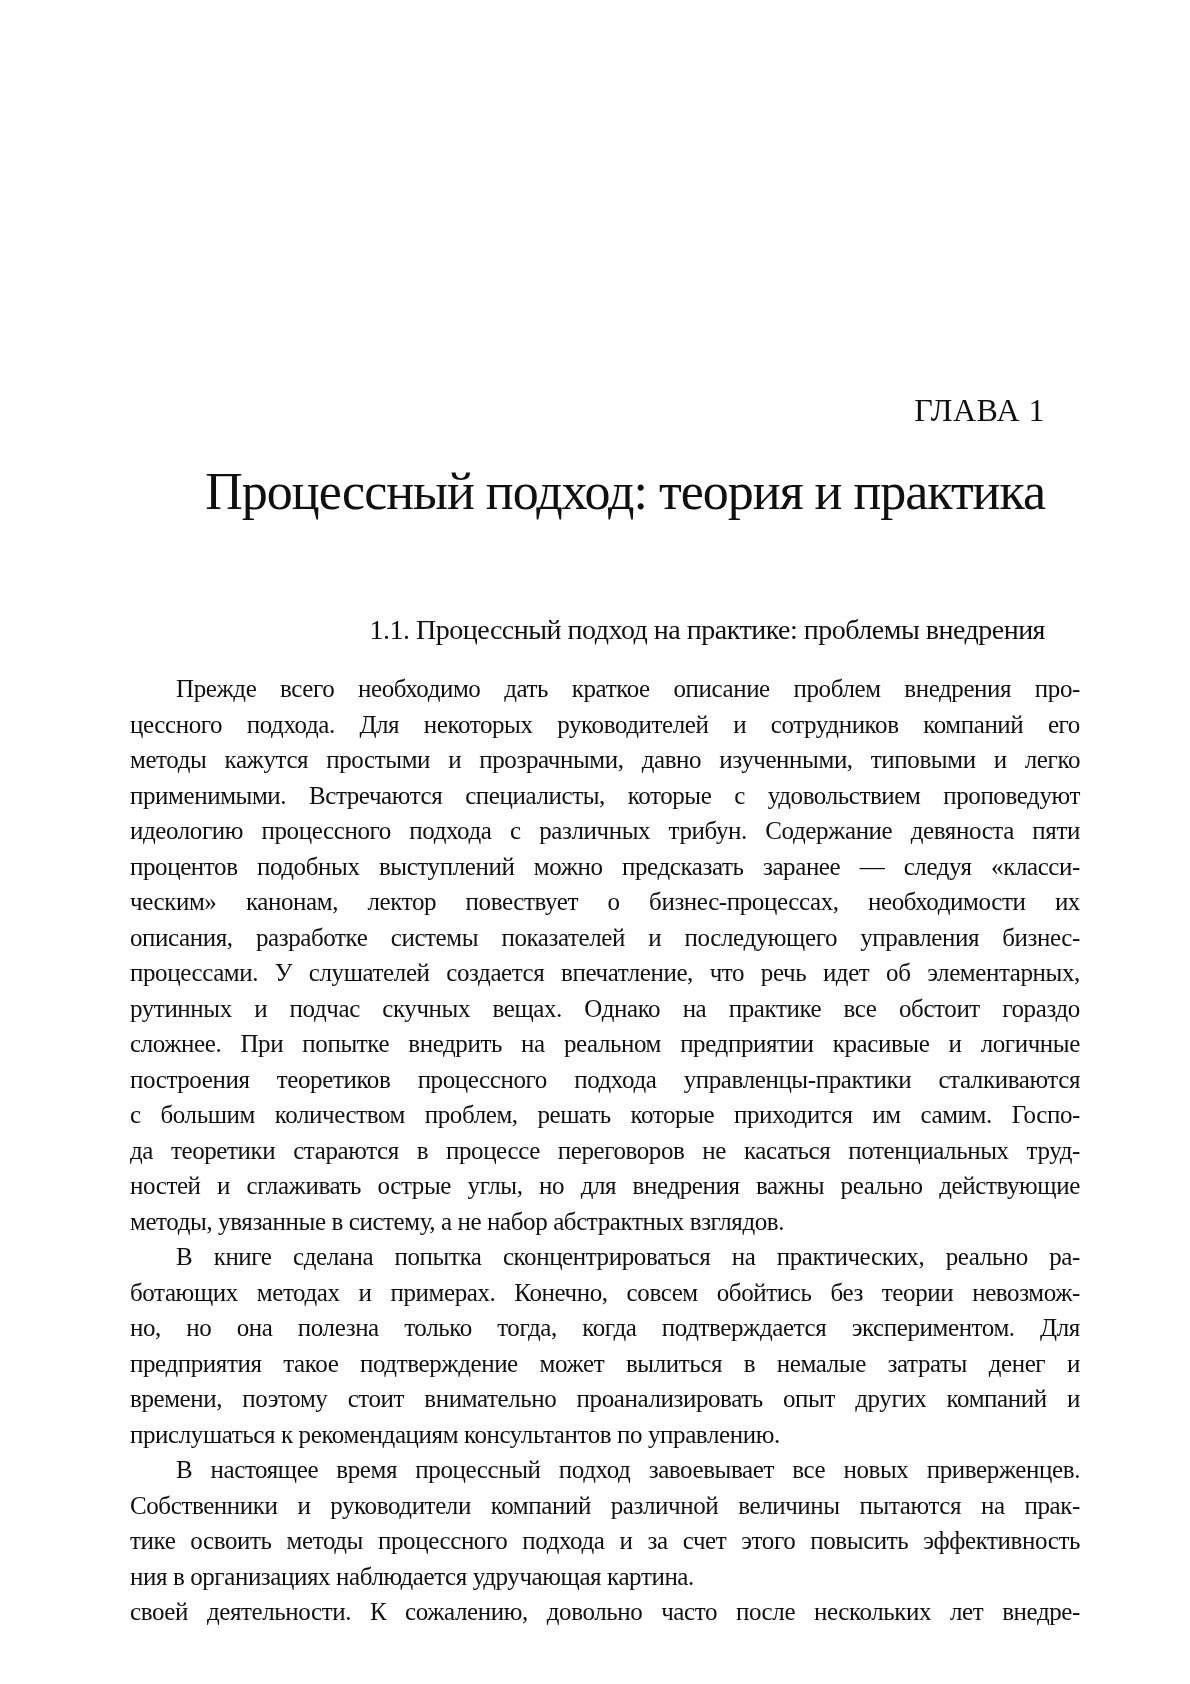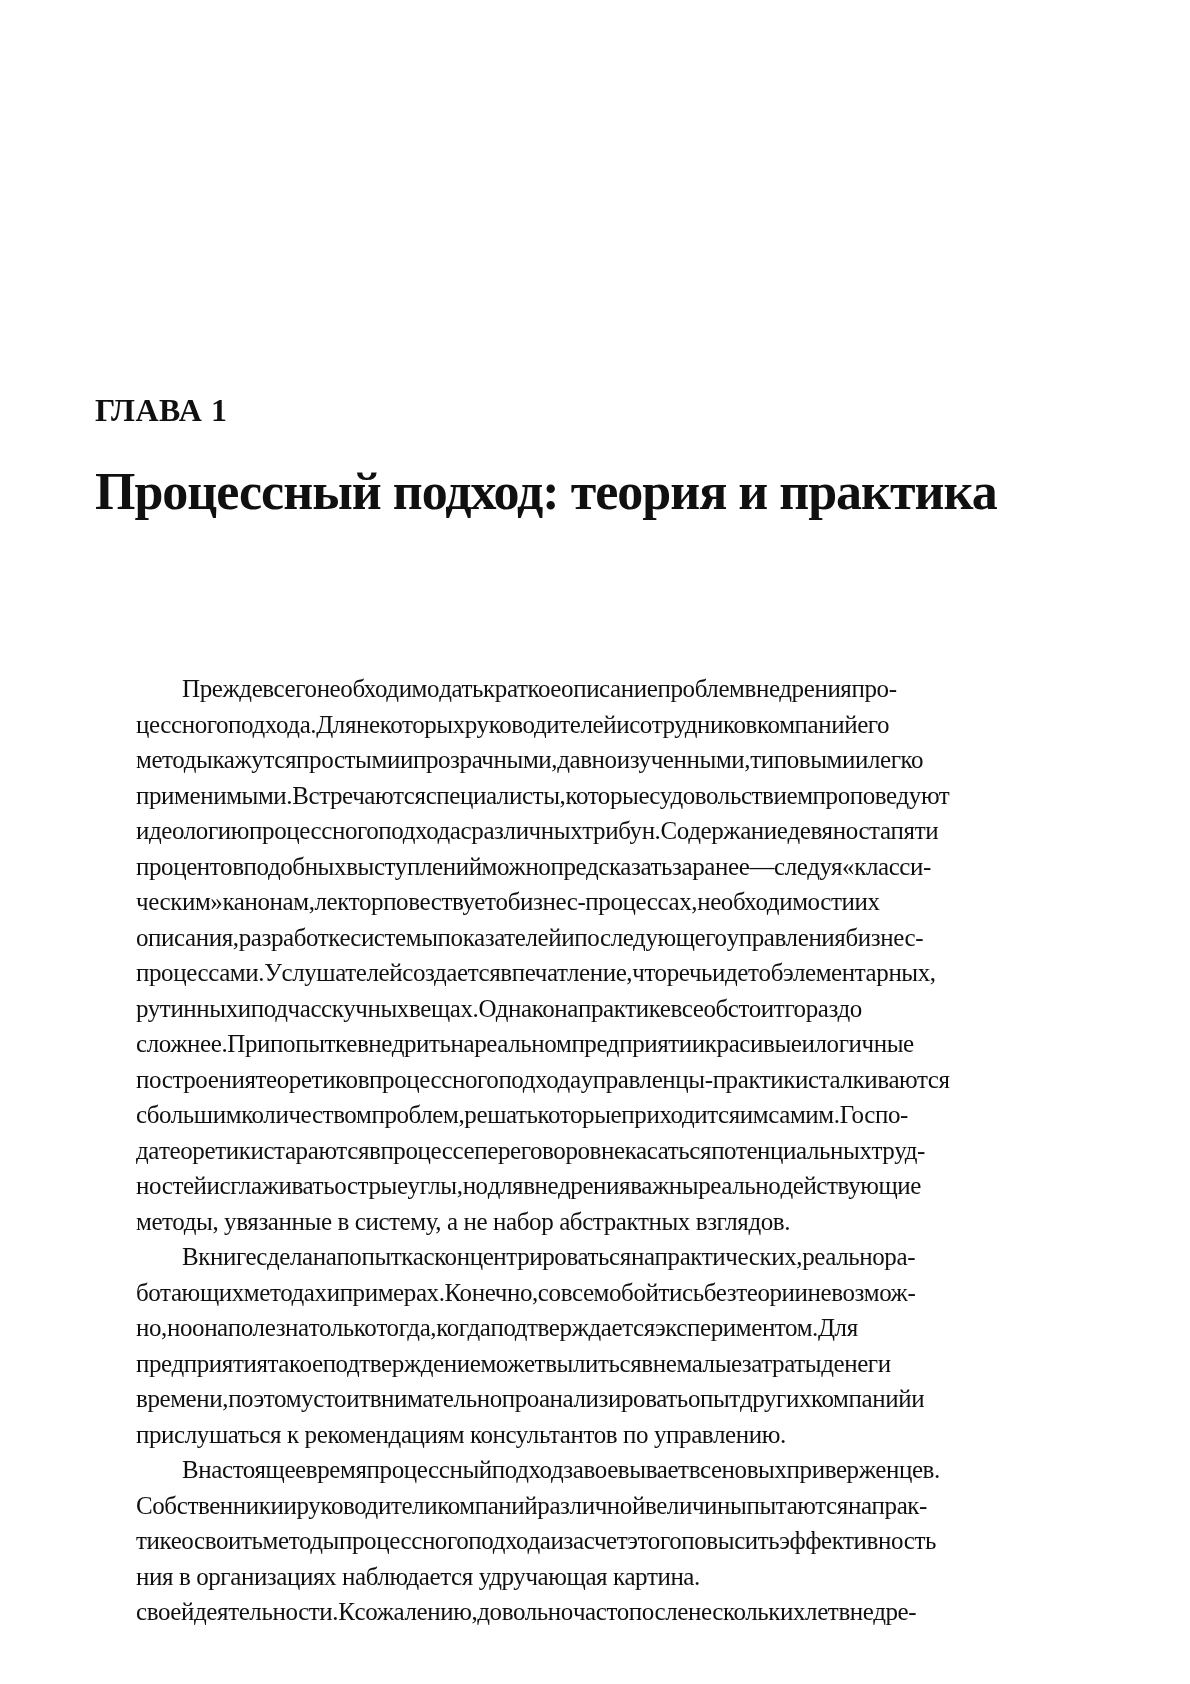--- a/index.html
+++ b/index.html
@@ -19,22 +19,22 @@
     top: 0;
     width: 950px;
     height: 100%;
   }
   .chapter-label,
   .chapter-title,
   .section-heading {
     position: absolute;
     left: -35px;
     width: 100%;
-    text-align: left;
-    font-weight: bold;
+    text-align: right;
+    font-weight: normal;
     white-space: nowrap;
   }
   .chapter-label {
     top: 392px;
     font-size: 32px;
     letter-spacing: 0.5px;
   }
   .chapter-title {
     top: 462px;
     font-size: 52px;
@@ -48,39 +48,40 @@
   .body-text {
     position: absolute;
     top: 671px;
     left: 0;
     width: 950px;
     font-size: 25px;
     letter-spacing: -0.4px;
   }
   .line {
     display: flex;
+    justify-content: space-between;
     height: 35.5px;
     line-height: 35.5px;
     overflow: visible;
-    margin-left: 6px;
   }
   .line.first { padding-left: 46px; }
   .line.last {
     display: block;
     text-align: left;
     white-space: nowrap;
   }
 </style>
 </head>
 <body>
 
 <div class="page">
   <div class="content">
     <div class="chapter-label">ГЛАВА 1</div>
     <div class="chapter-title">Процессный подход: теория и практика</div>
+    <div class="section-heading">1.1. Процессный подход на практике: проблемы внедрения</div>
     <div class="body-text">
         <div class="line first">
           <span>Прежде</span>
           <span>всего</span>
           <span>необходимо</span>
           <span>дать</span>
           <span>краткое</span>
           <span>описание</span>
           <span>проблем</span>
           <span>внедрения</span>

